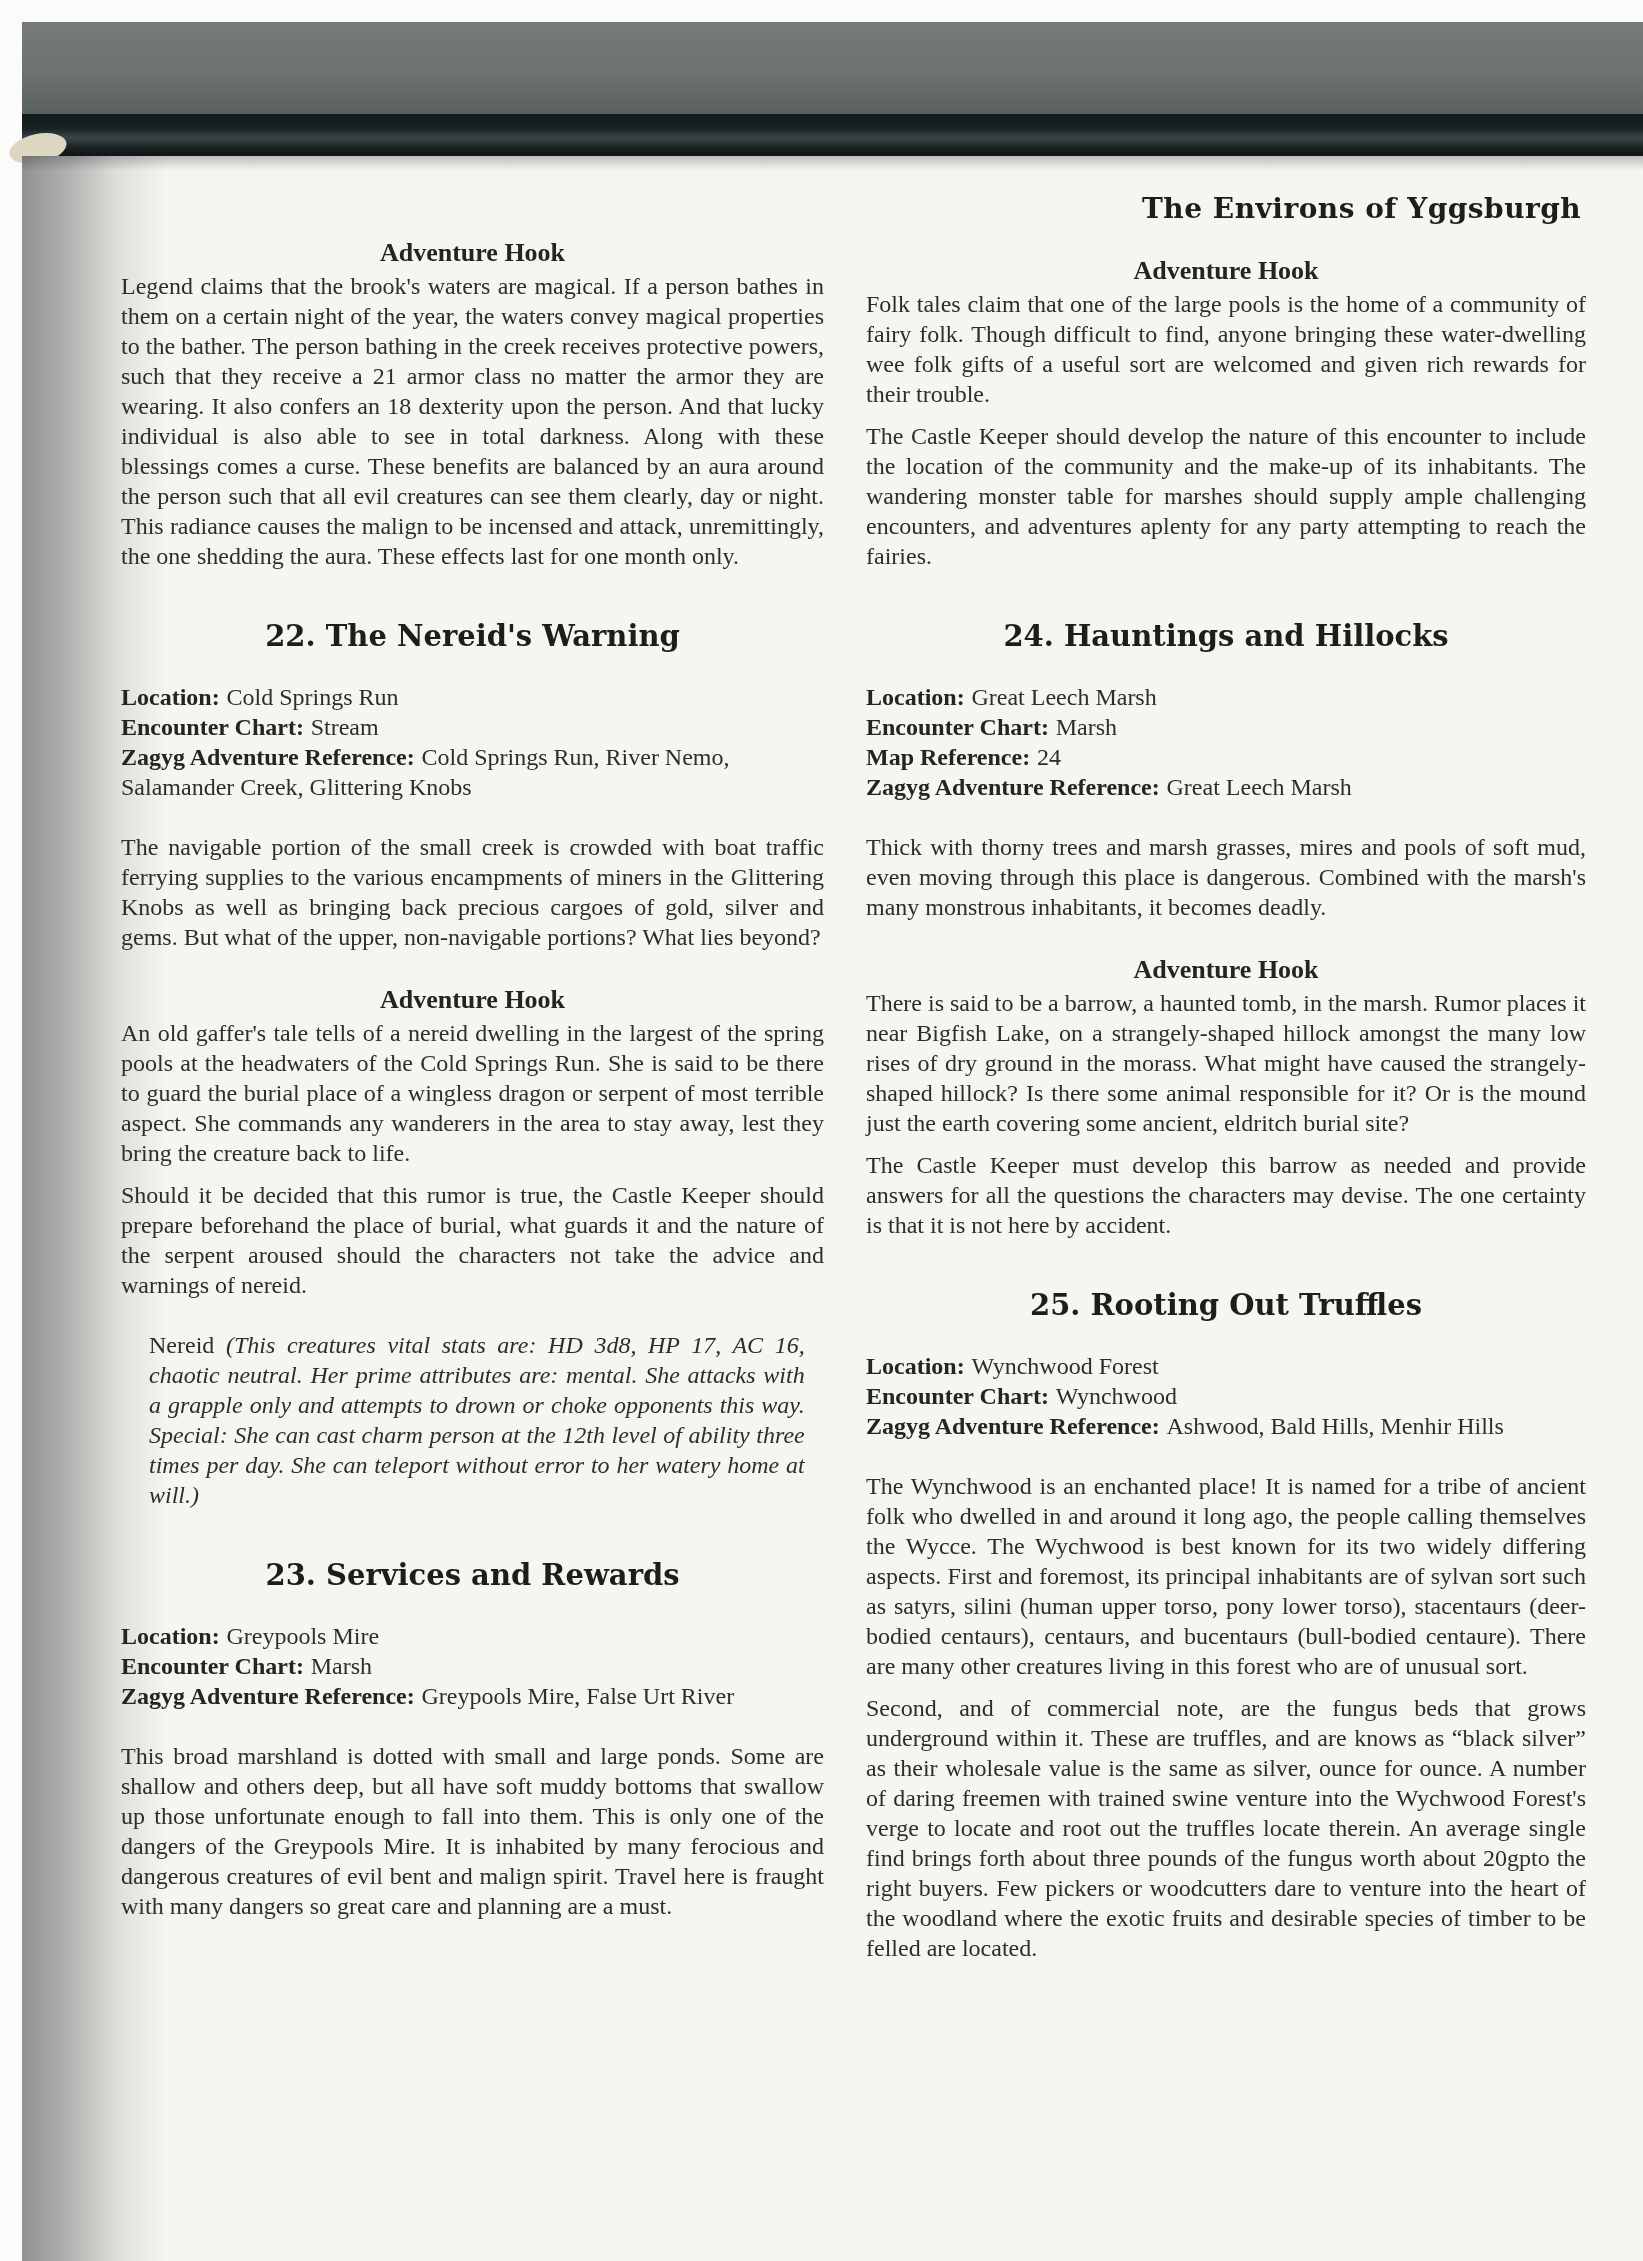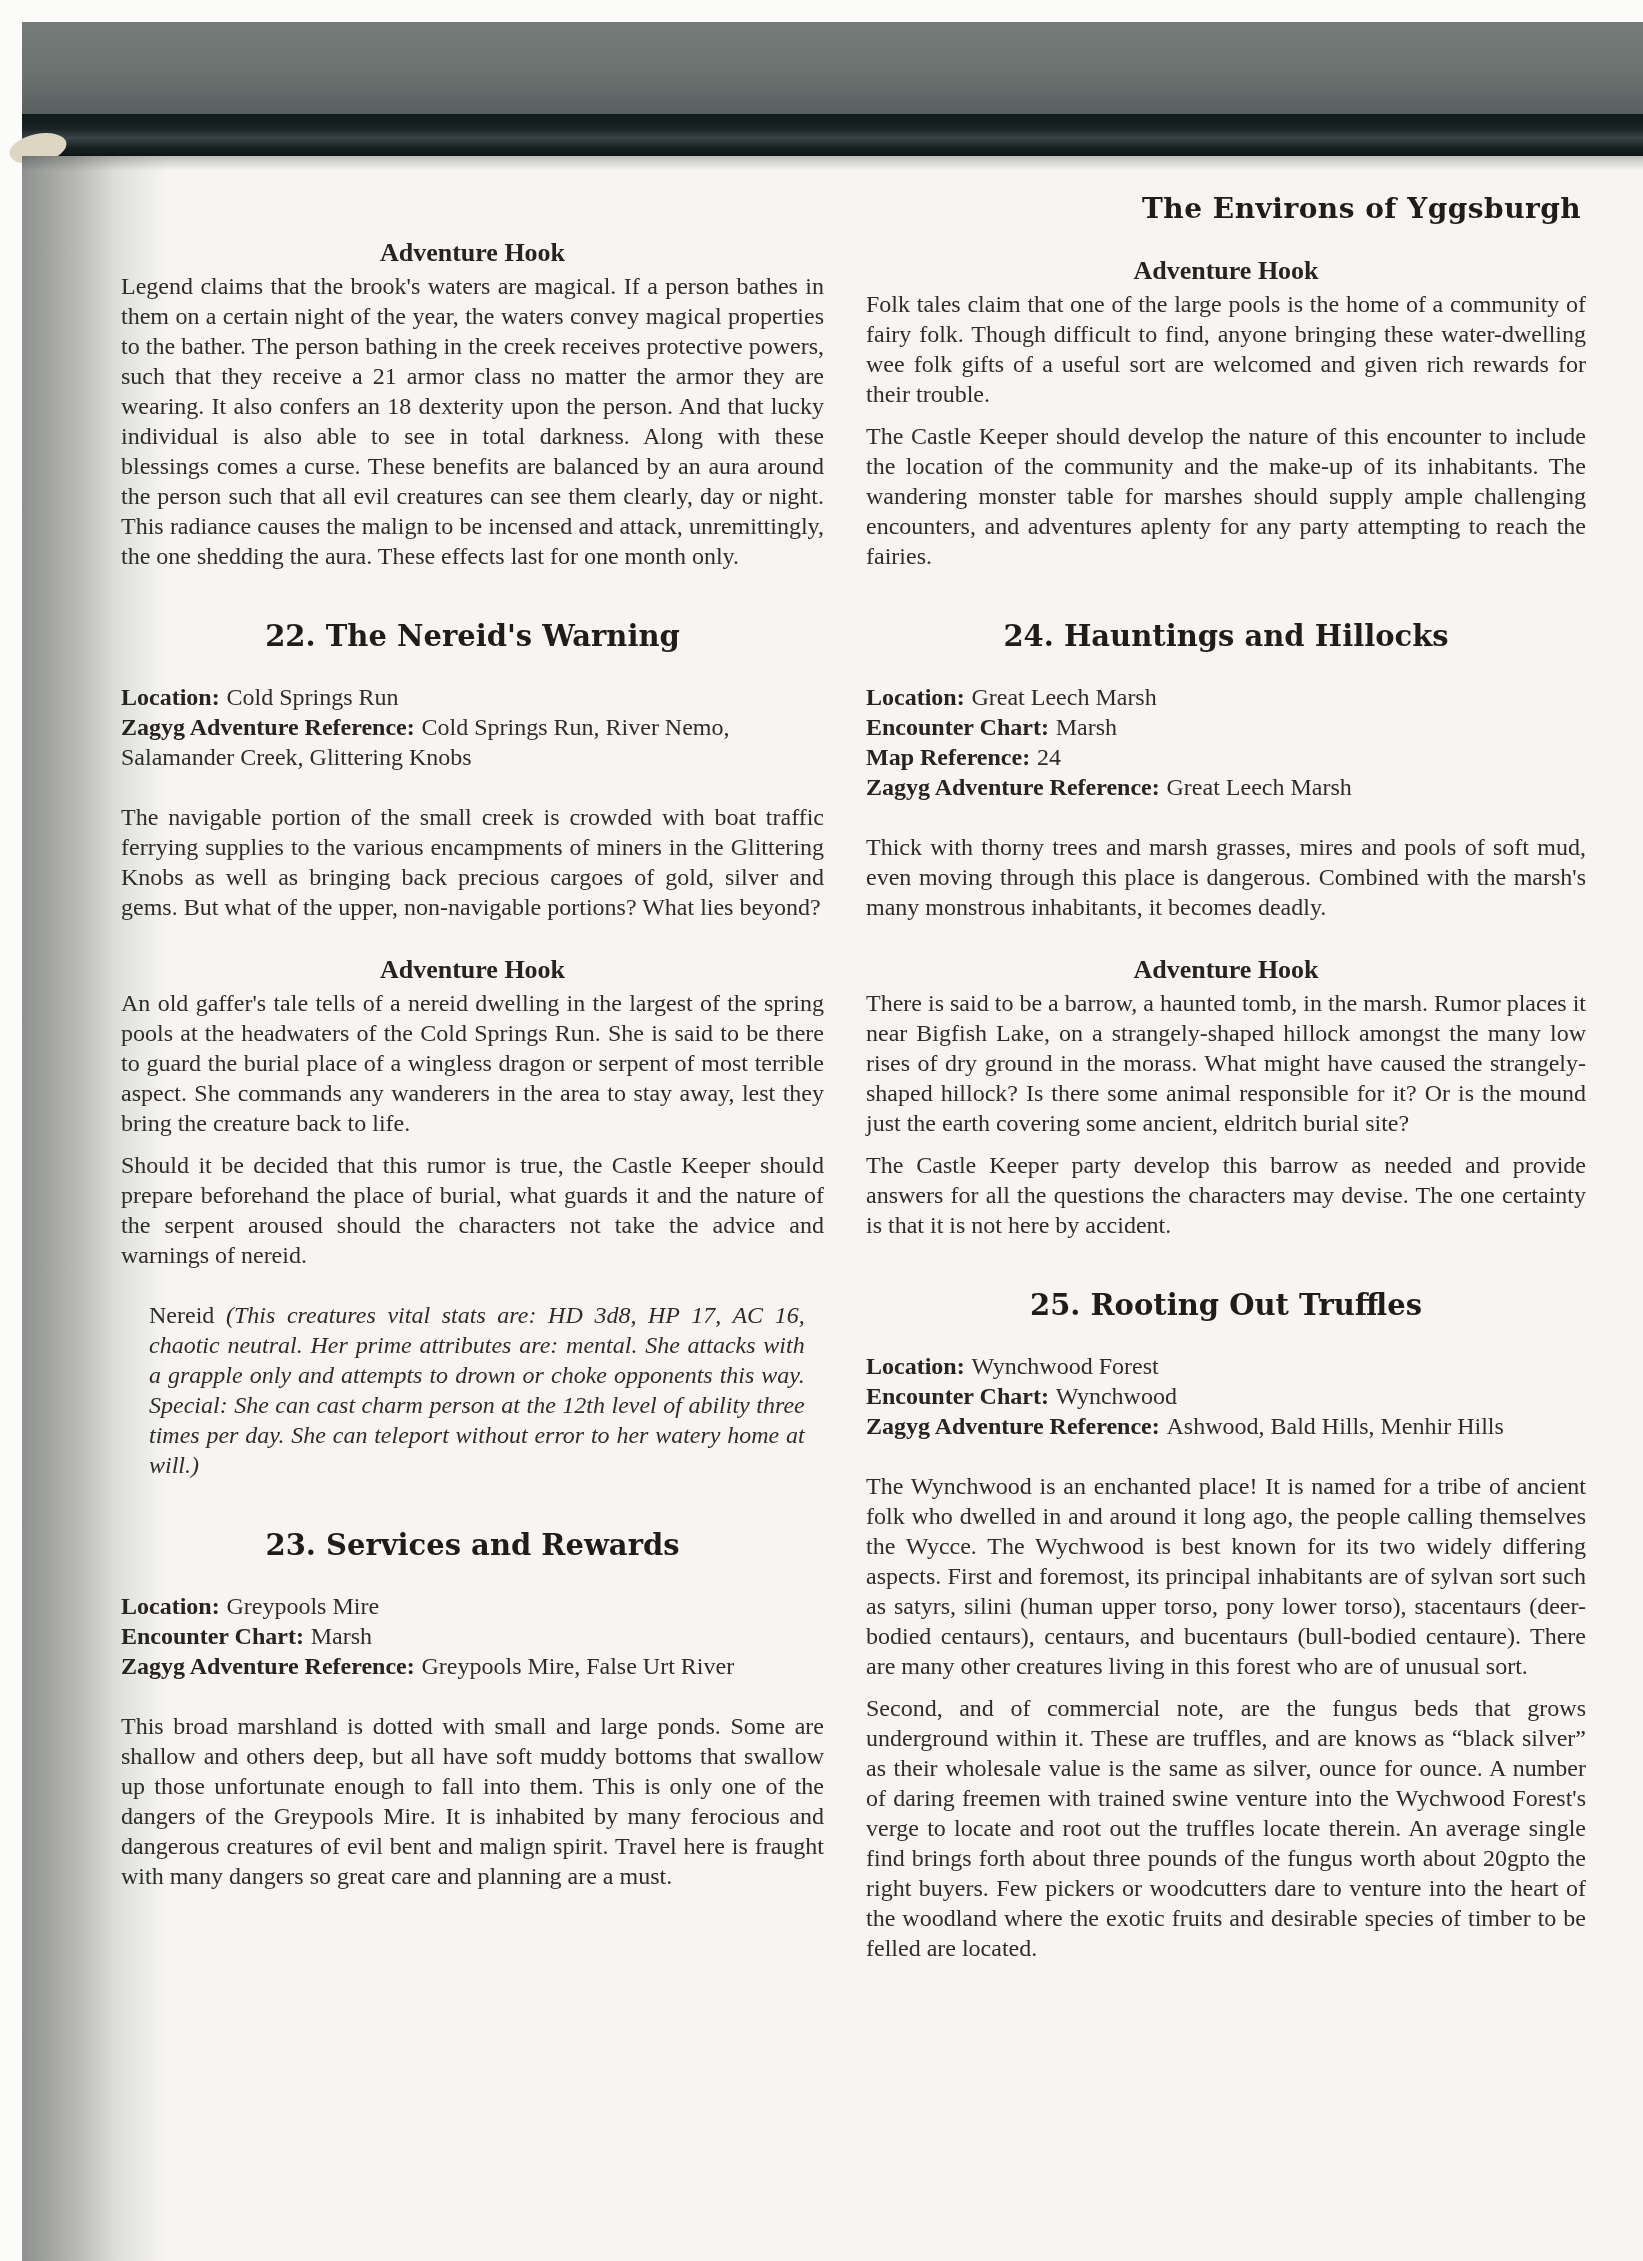--- a/index.html
+++ b/index.html
@@ -74,20 +74,21 @@
   <div class="gutter"></div>
   <div class="spine-shadow" style="left:0;right:0;top:0;"></div>
 
   <div class="col col-left">
     <h3 class="hook first">Adventure Hook</h3>
     <p class="body">Legend claims that the brook's waters are magical. If a person bathes in them on a certain night of the year, the waters convey magical properties to the bather. The person bathing in the creek receives protective powers, such that they receive a 21 armor class no matter the armor they are wearing. It also confers an 18 dexterity upon the person. And that lucky individual is also able to see in total darkness. Along with these blessings comes a curse. These benefits are balanced by an aura around the person such that all evil creatures can see them clearly, day or night. This radiance causes the malign to be incensed and attack, unremittingly, the one shedding the aura. These effects last for one month only.</p>
 
     <h2 class="sect">22. The Nereid's Warning</h2>
     <div class="fields">
       <p class="field"><span class="lbl">Location:</span><span>Cold Springs Run</span></p>
+      <p class="field"><span class="lbl">Encounter Chart:</span><span>Stream</span></p>
       <p class="field"><span class="lbl">Zagyg Adventure Reference:</span><span>Cold Springs Run, River Nemo, Salamander Creek, Glittering Knobs</span></p>
     </div>
     <p class="body">The navigable portion of the small creek is crowded with boat traffic ferrying supplies to the various encampments of miners in the Glittering Knobs as well as bringing back precious cargoes of gold, silver and gems. But what of the upper, non-navigable portions? What lies beyond?</p>
 
     <h3 class="hook">Adventure Hook</h3>
     <p class="body">An old gaffer's tale tells of a nereid dwelling in the largest of the spring pools at the headwaters of the Cold Springs Run. She is said to be there to guard the burial place of a wingless dragon or serpent of most terrible aspect. She commands any wanderers in the area to stay away, lest they bring the creature back to life.</p>
     <p class="body spaced">Should it be decided that this rumor is true, the Castle Keeper should prepare beforehand the place of burial, what guards it and the nature of the serpent aroused should the characters not take the advice and warnings of nereid.</p>
 
     <p class="stats"><span>Nereid</span> <span class="it">(This creatures vital stats are: HD 3d8, HP 17, AC 16, chaotic neutral. Her prime attributes are: mental. She attacks with a grapple only and attempts to drown or choke opponents this way. Special: She can cast charm person at the 12th level of ability three times per day. She can teleport without error to her watery home at will.)</span></p>
 
@@ -111,21 +112,21 @@
     <div class="fields">
       <p class="field"><span class="lbl">Location:</span><span>Great Leech Marsh</span></p>
       <p class="field"><span class="lbl">Encounter Chart:</span><span>Marsh</span></p>
       <p class="field"><span class="lbl">Map Reference:</span><span>24</span></p>
       <p class="field"><span class="lbl">Zagyg Adventure Reference:</span><span>Great Leech Marsh</span></p>
     </div>
     <p class="body">Thick with thorny trees and marsh grasses, mires and pools of soft mud, even moving through this place is dangerous. Combined with the marsh's many monstrous inhabitants, it becomes deadly.</p>
 
     <h3 class="hook">Adventure Hook</h3>
     <p class="body">There is said to be a barrow, a haunted tomb, in the marsh. Rumor places it near Bigfish Lake, on a strangely-shaped hillock amongst the many low rises of dry ground in the morass. What might have caused the strangely-shaped hillock? Is there some animal responsible for it? Or is the mound just the earth covering some ancient, eldritch burial site?</p>
-    <p class="body spaced">The Castle Keeper party develop this barrow as needed and provide answers for all the questions the characters may devise. The one certainty is that it is not here by accident.</p>
+    <p class="body spaced">The Castle Keeper must develop this barrow as needed and provide answers for all the questions the characters may devise. The one certainty is that it is not here by accident.</p>
 
     <h2 class="sect">25. Rooting Out Truffles</h2>
     <div class="fields">
       <p class="field"><span class="lbl">Location:</span><span>Wynchwood Forest</span></p>
       <p class="field"><span class="lbl">Encounter Chart:</span><span>Wynchwood</span></p>
       <p class="field"><span class="lbl">Zagyg Adventure Reference:</span><span>Ashwood, Bald Hills, Menhir Hills</span></p>
     </div>
     <p class="body">The Wynchwood is an enchanted place! It is named for a tribe of ancient folk who dwelled in and around it long ago, the people calling themselves the Wycce. The Wychwood is best known for its two widely differing aspects. First and foremost, its principal inhabitants are of sylvan sort such as satyrs, silini (human upper torso, pony lower torso), stacentaurs (deer-bodied centaurs), centaurs, and bucentaurs (bull-bodied centaure). There are many other creatures living in this forest who are of unusual sort.</p>
     <p class="body spaced">Second, and of commercial note, are the fungus beds that grows underground within it. These are truffles, and are knows as “black silver” as their wholesale value is the same as silver, ounce for ounce. A number of daring freemen with trained swine venture into the Wychwood Forest's verge to locate and root out the truffles locate therein. An average single find brings forth about three pounds of the fungus worth about 20gpto the right buyers. Few pickers or woodcutters dare to venture into the heart of the woodland where the exotic fruits and desirable species of timber to be felled are located.</p>
   </div>

